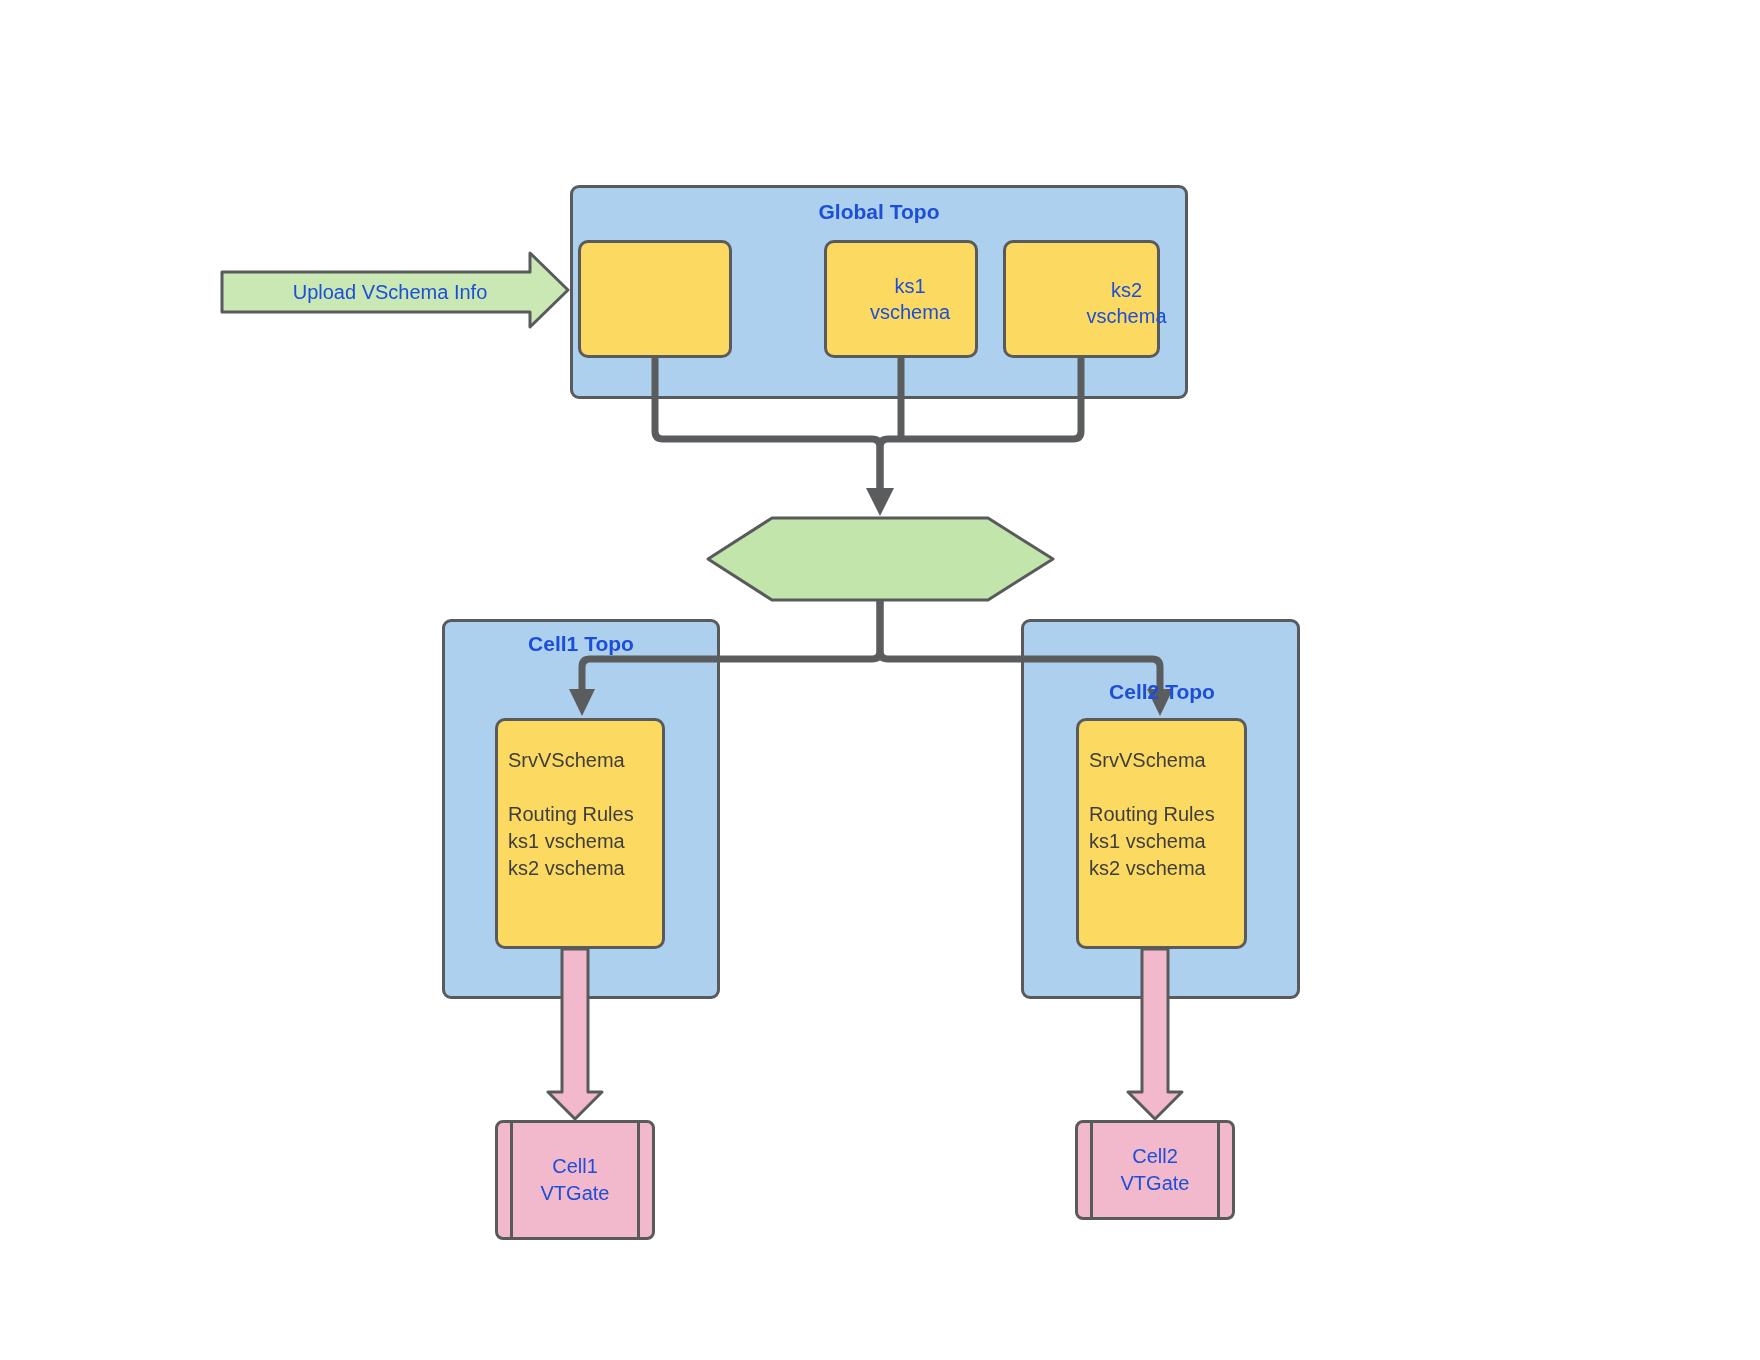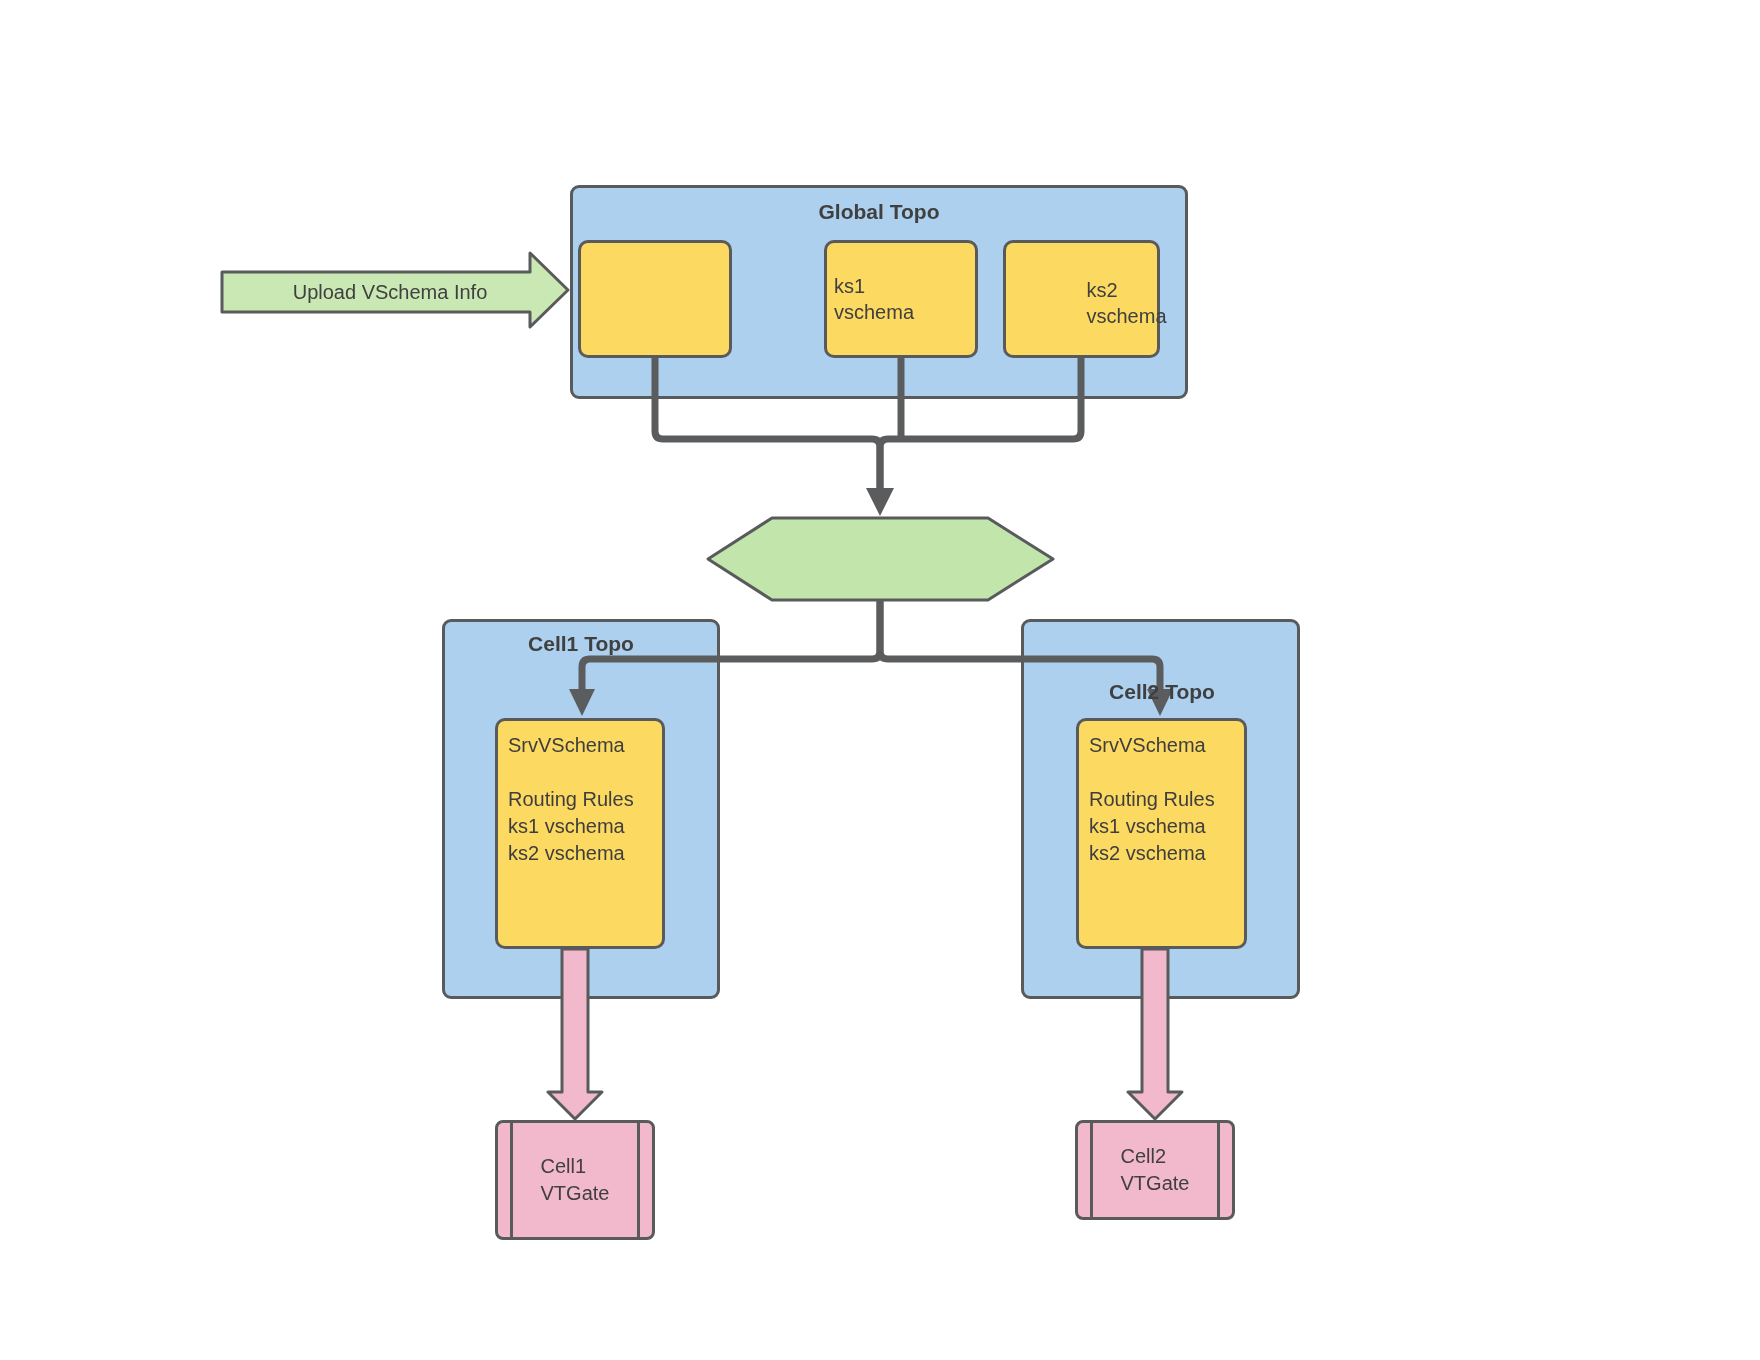--- a/index.html
+++ b/index.html
@@ -26,35 +26,35 @@
     left: 0; top: 0;
     width: 1760px; height: 1360px;
     pointer-events: none;
   }
 
   .label {
     position: absolute;
     display: flex;
     align-items: center;
     justify-content: center;
-    text-align: left;
+    text-align: center;
     white-space: pre-line;
     font-size: 20px;
     line-height: 26px;
-    color: #404040;
+    color: #1d4ed8;
   }
   .container-title {
     font-weight: bold;
     font-size: 21px;
   }
   .hex-label { font-size: 22px; }
 
   
   .srv-box {
-    padding: 11px 6px 0 10px;
+    padding: 26px 6px 0 10px;
   }
   .srv-text {
     display: block;
     white-space: pre-line;
     font-size: 20px;
     line-height: 27px;
     text-align: left;
     color: #3e3e3e;
   }
 
@@ -156,21 +156,21 @@
     <polygon class="arrowhead" points="582,716 569,689 595,689"></polygon>
     <polygon class="arrowhead" points="1160,716 1147,689 1173,689"></polygon>
 
     <polygon class="shape" points="562,949 588,949 588,1092 602,1092 575,1119 548,1092 562,1092" fill="#f2b8cb"></polygon>
     <polygon class="shape" points="1142,949 1168,949 1168,1092 1182,1092 1155,1119 1128,1092 1142,1092" fill="#f2b8cb"></polygon>
   </svg>
 
   <div class="label" id="upload-label">Upload VSchema Info</div>
 
   <div class="label container-title" id="global-title">Global Topo</div>
-  <div class="label" style="left:788px;top:240px;width:172px;height:118px;">ks1
+  <div class="label" style="left:824px;top:240px;width:172px;height:118px;">ks1
 vschema</div>
   <div class="label" style="left:1003px;top:244px;width:157px;height:118px;margin-left:45px;">ks2
 vschema</div>
 
 
   <div class="label container-title" id="cell1-title">Cell1 Topo</div>
   <div class="label container-title" id="cell2-title">Cell2 Topo</div>
 
 </div>
 

